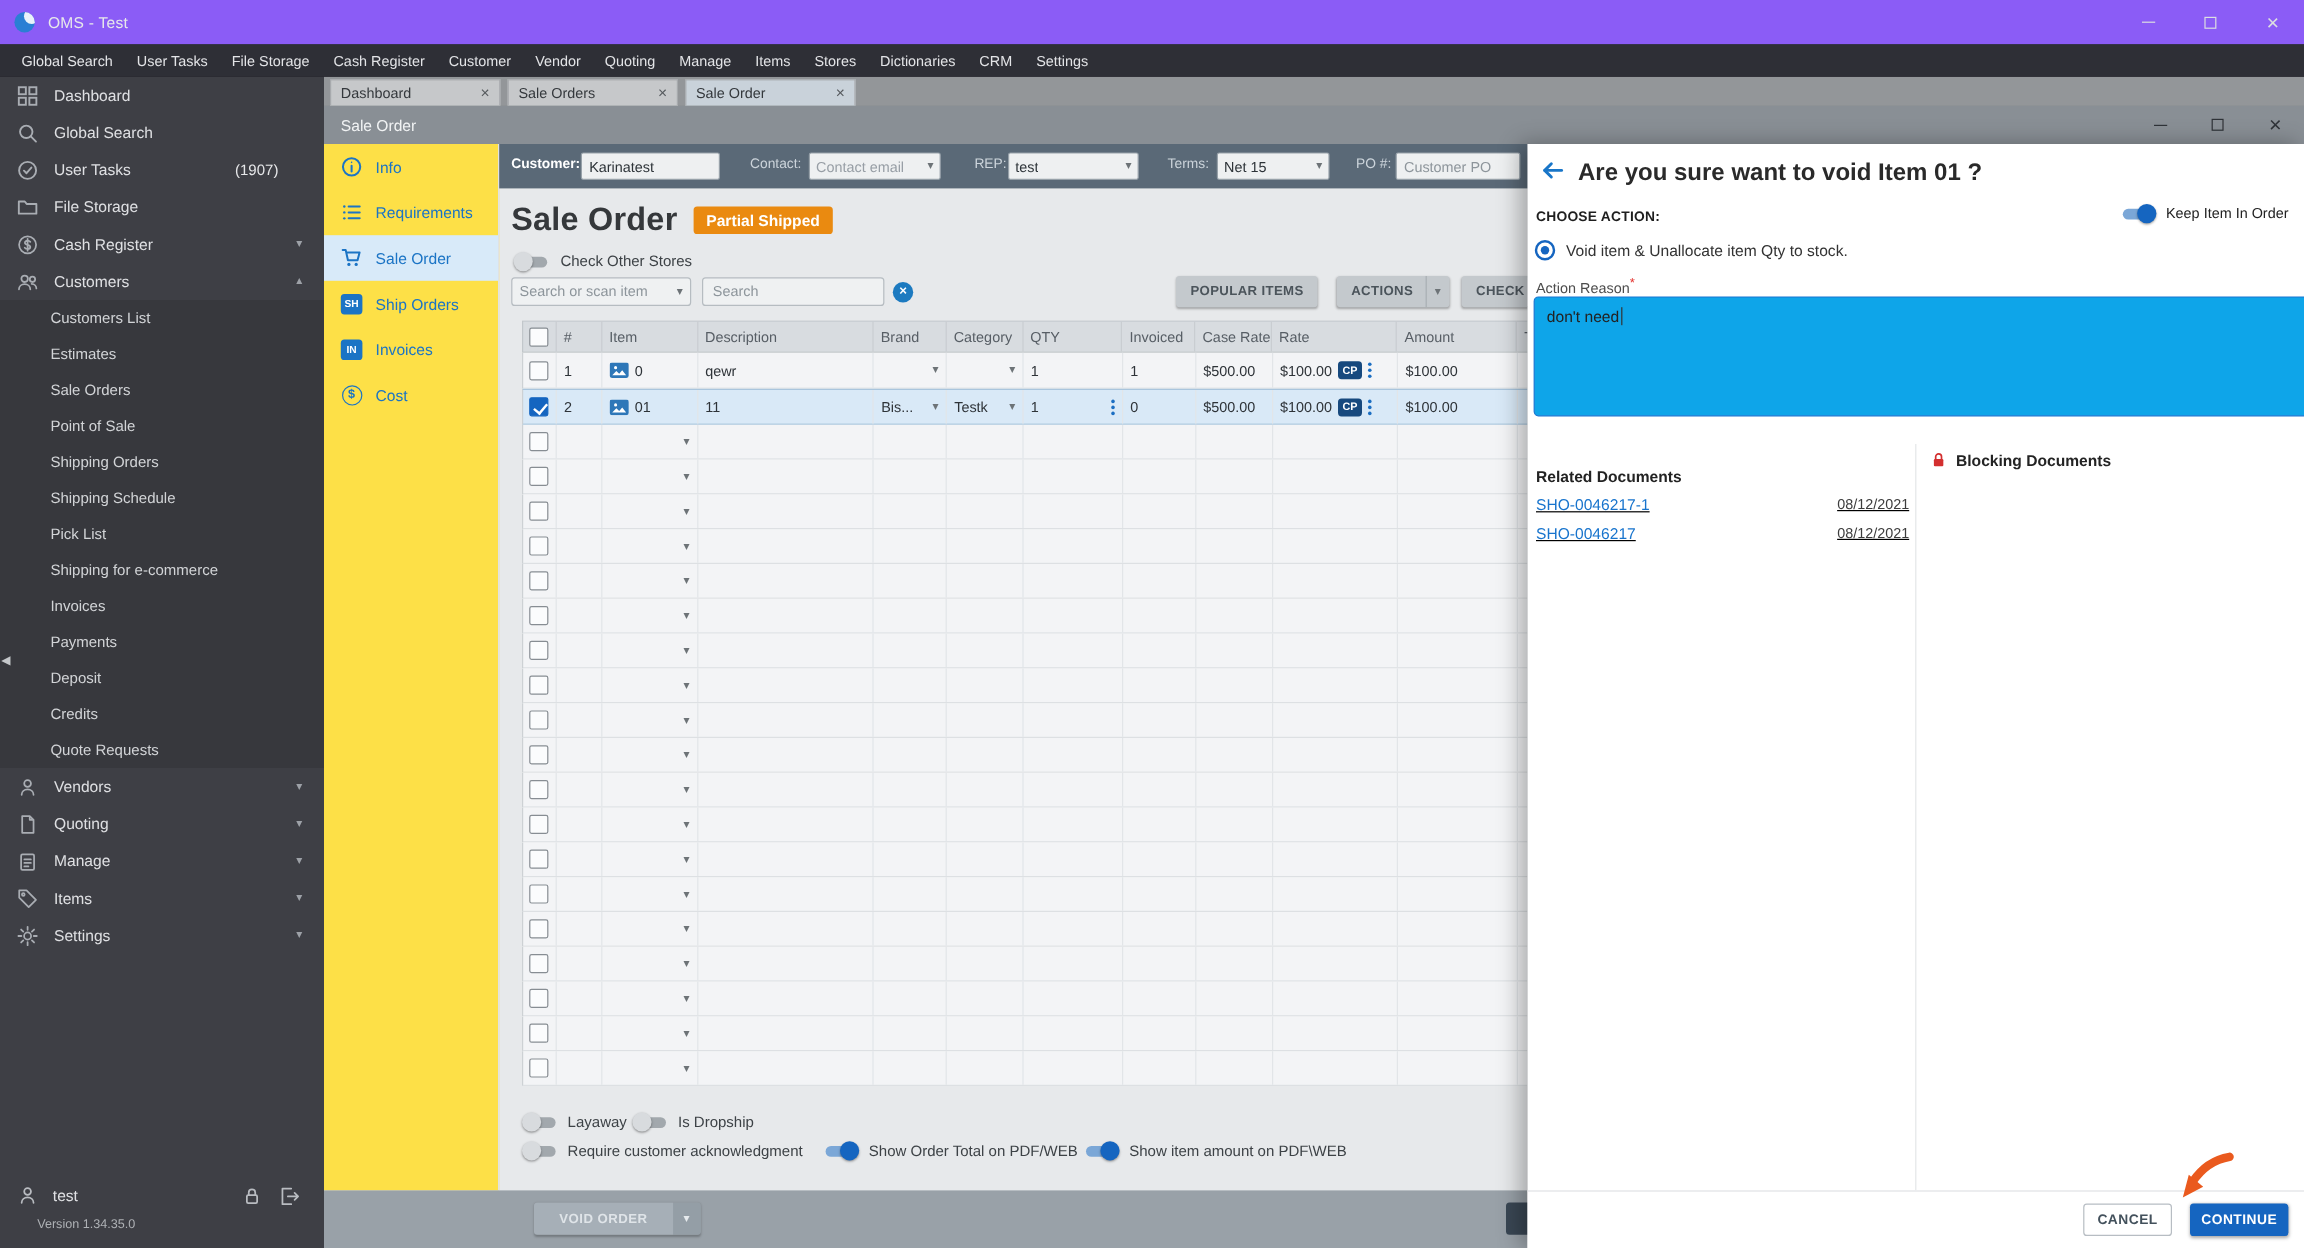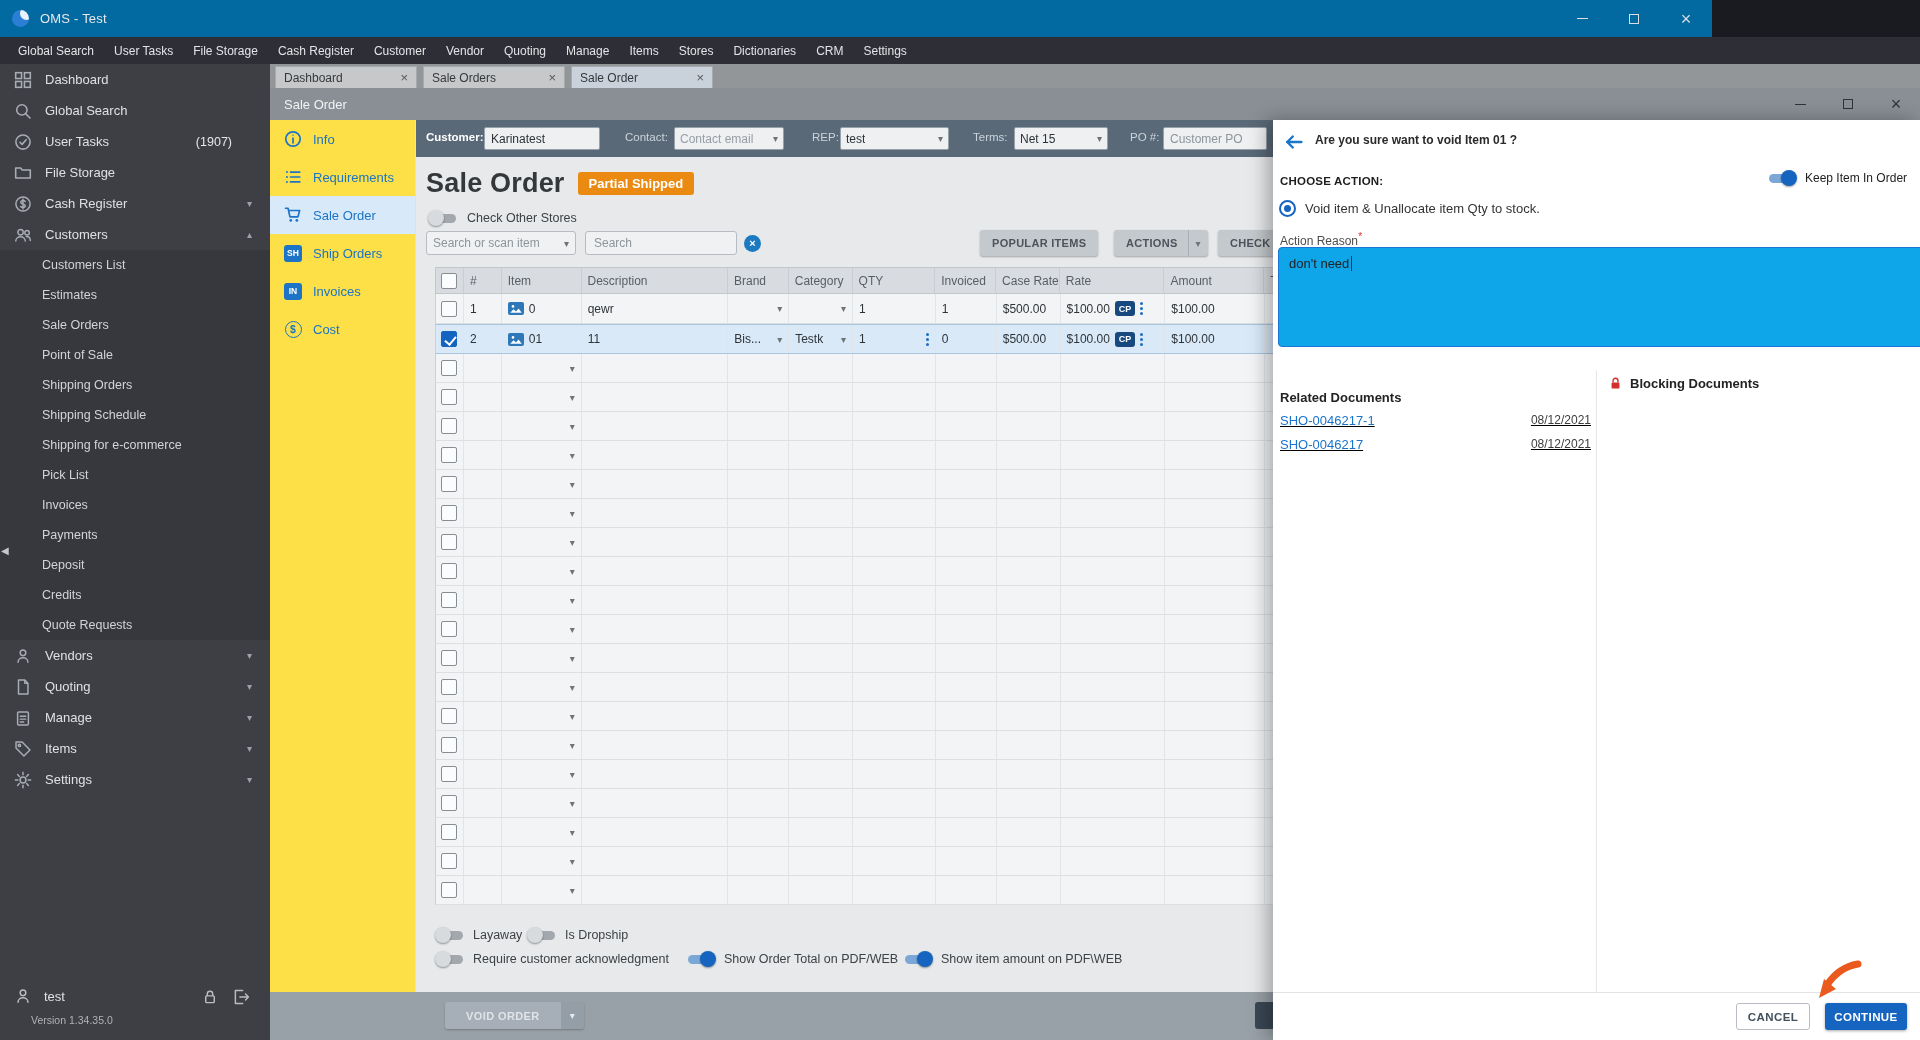--- a/index.html
+++ b/index.html
@@ -1,21 +1,21 @@
 <!DOCTYPE html>
 <html style="--accent: #1565c0; --badge-orange: #ea8a10; --link-blue: #1874cd; --cursor-orange: #ea5a1e;"><head>
 <meta charset="utf-8">
 <style>
   * { margin:0; padding:0; box-sizing:border-box; }
   html,body { width:1920px; height:1040px; overflow:hidden; background:#1a1b20;
               font-family:"Liberation Sans","DejaVu Sans",sans-serif; }
   svg { display:block; }
 
   
-  .titlebar{position:absolute;left:0;top:0;width:1712px;height:37px;background:#0369a1;color:#e7e8ea;display:flex;align-items:center;z-index:40;}
+  .titlebar{position:absolute;left:0;top:0;width:1920px;height:37px;background:#8b5cf6;color:#e7e8ea;display:flex;align-items:center;z-index:40;}
   .app-logo{width:17px;height:17px;border-radius:50%;background:#2a7fd4;margin-left:12px;position:relative;overflow:hidden;flex:0 0 17px;}
   .app-logo::after{content:"";position:absolute;left:8px;top:-3px;width:13px;height:13px;background:#e9f2fa;border-radius:50%;}
   .app-title{margin-left:11px;font-size:13px;letter-spacing:.2px;}
   .win-controls{margin-left:auto;display:flex;height:100%;}
   .win-btn{width:52px;height:100%;display:flex;align-items:center;justify-content:center;color:#dcdee1;cursor:pointer;}
   .g-min{width:11px;height:1px;background:currentColor;display:block;}
   .g-restore{width:10px;height:10px;border:1px solid currentColor;display:block;}
   .xg::before{content:"×";font-size:18px;line-height:1;}
 
   .menubar{position:absolute;left:0;top:37px;width:1920px;height:27px;background:#2e2f36;display:flex;align-items:center;padding-left:8px;z-index:40;}
@@ -145,21 +145,21 @@
   .mdi-footer{position:absolute;left:0;top:872px;width:1003px;height:48px;background:#99a1a8;z-index:6;}
   .void-btn{position:absolute;left:175px;top:10px;height:27px;display:flex;border-radius:3px;overflow:hidden;box-shadow:0 1px 2px rgba(0,0,0,.25);cursor:pointer;}
   .void-btn .vlabel{background:#a6afb7;color:#dfe4e8;font-size:11px;font-weight:bold;letter-spacing:.4px;display:flex;align-items:center;padding:0 21px;}
   .void-btn .vseg{background:#949ea6;width:23px;display:flex;align-items:center;justify-content:center;}
   .void-btn .vseg .caret{color:#e6eaed;}
   .footer-frag{position:absolute;left:985px;top:10px;width:18px;height:27px;background:#3a4754;border-radius:3px 0 0 3px;}
 
   
   .drawer{position:absolute;left:1003px;top:0;width:647px;height:920px;background:#ffffff;z-index:20;box-shadow:-6px 0 18px rgba(0,0,0,.30);}
   .d-back{position:absolute;left:10px;top:11px;width:22px;height:22px;color:#1976c8;cursor:pointer;}
-  .d-title{position:absolute;left:42px;top:13px;font-size:12px;font-weight:bold;color:#2a2a2a;}
+  .d-title{position:absolute;left:42px;top:13px;font-size:20px;font-weight:bold;color:#2a2a2a;}
   .d-choose{position:absolute;left:7px;top:55px;font-size:11.5px;font-weight:bold;color:#1e1e1e;letter-spacing:.2px;}
   .d-keep{position:absolute;left:494px;top:50px;display:flex;align-items:center;gap:8px;}
   .d-keep-lbl{font-size:12px;color:#222;white-space:nowrap;}
   .d-radio-row{position:absolute;left:6px;top:80px;display:flex;align-items:center;gap:9px;cursor:pointer;}
   .radio{width:17px;height:17px;border:2px solid var(--accent,#1565c0);border-radius:50%;position:relative;flex:0 0 17px;}
   .radio::after{content:"";position:absolute;left:3px;top:3px;width:7px;height:7px;background:var(--accent,#1565c0);border-radius:50%;}
   .d-radio-lbl{font-size:13px;color:#333;}
   .d-reason-lbl{position:absolute;left:7px;top:110px;font-size:12px;color:#4c4c4c;}
   .req{color:#e53935;font-size:11px;}
   .reason-box{position:absolute;left:5px;top:127px;width:686px;height:100px;border:1.5px solid #1976d2;border-radius:4px;background:#0ea5e9;font-size:13px;color:#222;padding:8px 10px;resize:none;outline:none;font-family:inherit;}
@@ -272,22 +272,22 @@
     <span>Customers</span>
     <span class="side-chev chev-u"></span>
   </div>
   <div class="side-sub">
     <div class="side-subitem">Customers List</div>
       <div class="side-subitem">Estimates</div>
       <div class="side-subitem">Sale Orders</div>
       <div class="side-subitem">Point of Sale</div>
       <div class="side-subitem">Shipping Orders</div>
       <div class="side-subitem">Shipping Schedule</div>
+      <div class="side-subitem">Pick List</div>
       <div class="side-subitem">Shipping for e-commerce</div>
-      <div class="side-subitem">Pick List</div>
       <div class="side-subitem">Invoices</div>
       <div class="side-subitem">Payments</div>
       <div class="side-subitem">Deposit</div>
       <div class="side-subitem">Credits</div>
       <div class="side-subitem">Quote Requests</div>
   </div>
   <div class="side-item">
     <span class="icon">
         <svg view="" box="0 0 16 16" viewBox="0 0 16 16" fill="none" stroke="currentColor" stroke-width="1.3" stroke-linecap="round">
           <circle cx="8" cy="5.2" r="2.5"></circle>

